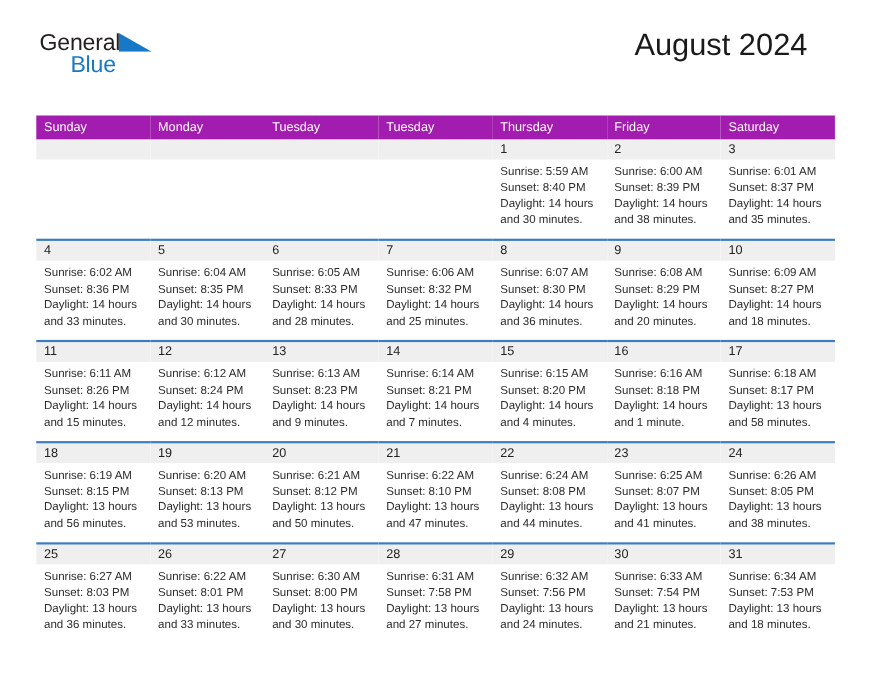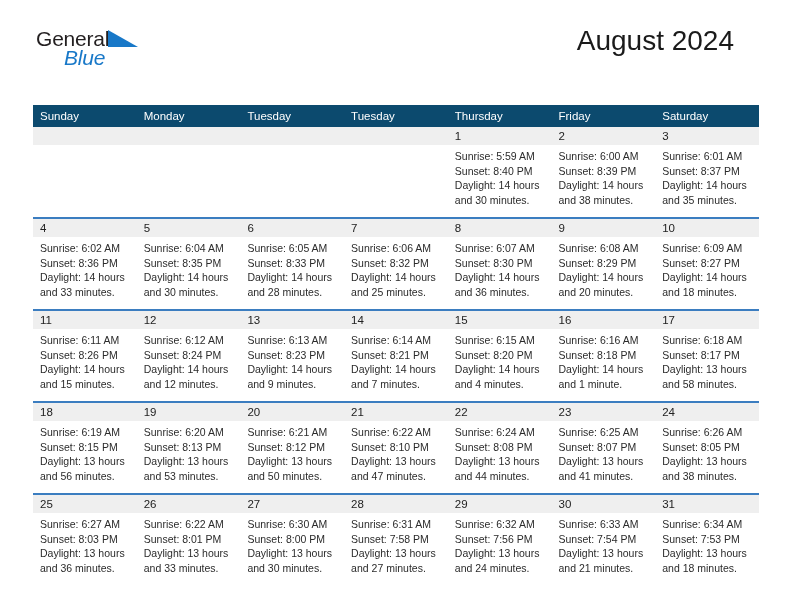--- a/index.html
+++ b/index.html
@@ -49,21 +49,20 @@
     margin-left: -1px;
     margin-top: 2px;
   }
   .logo-blue {
     display: block;
     font-size: 21px;
     color: #1878c8;
     margin-left: 28px;
     margin-top: -3px;
     letter-spacing: -0.2px;
-    font-style: italic;
   }
   .title-wrap {
     position: absolute;
     right: 38px;
     top: 24px;
     text-align: right;
   }
   .cal-title {
     font-size: 28px;
     font-weight: normal;
@@ -86,21 +85,21 @@
     left: 33px;
     top: 105px;
     width: 726px;
   }
   table.cal-table {
     width: 726px;
     border-collapse: collapse;
     table-layout: fixed;
   }
   table.cal-table th {
-    background: #0c4a6e;
+    background: #a21caf;
     color: #ffffff;
     font-size: 11.5px;
     font-weight: normal;
     text-align: left;
     padding: 5px 0 5px 7px;
     height: 20px;
     box-sizing: border-box;
   }
   td.day-cell {
     vertical-align: top;

